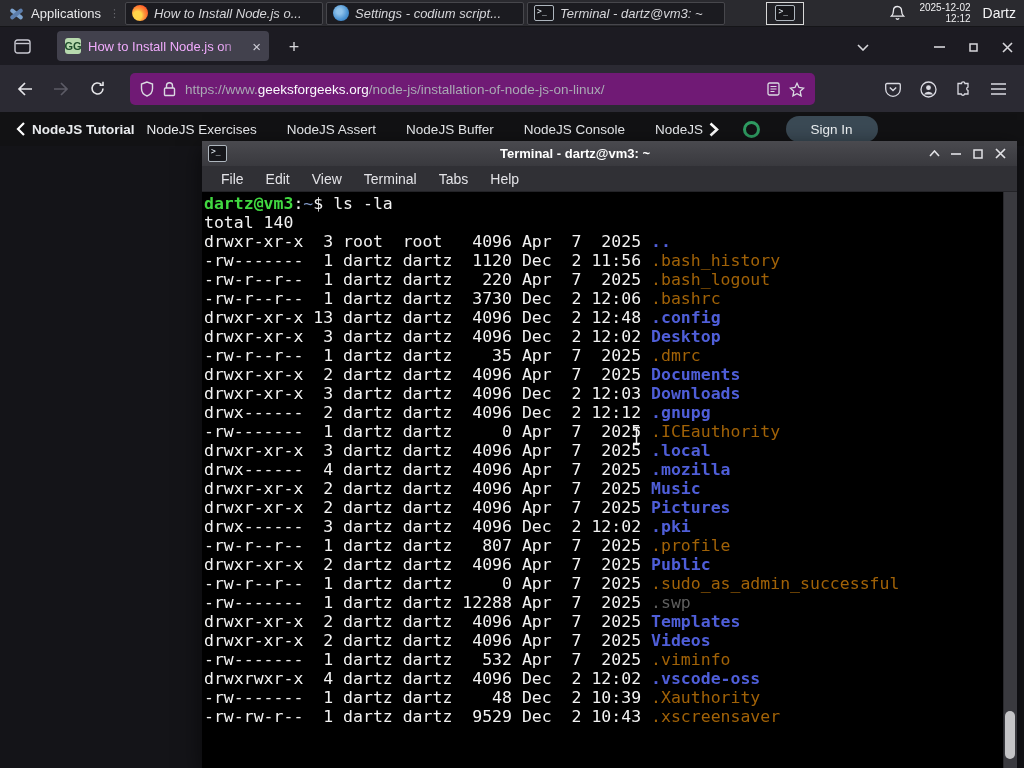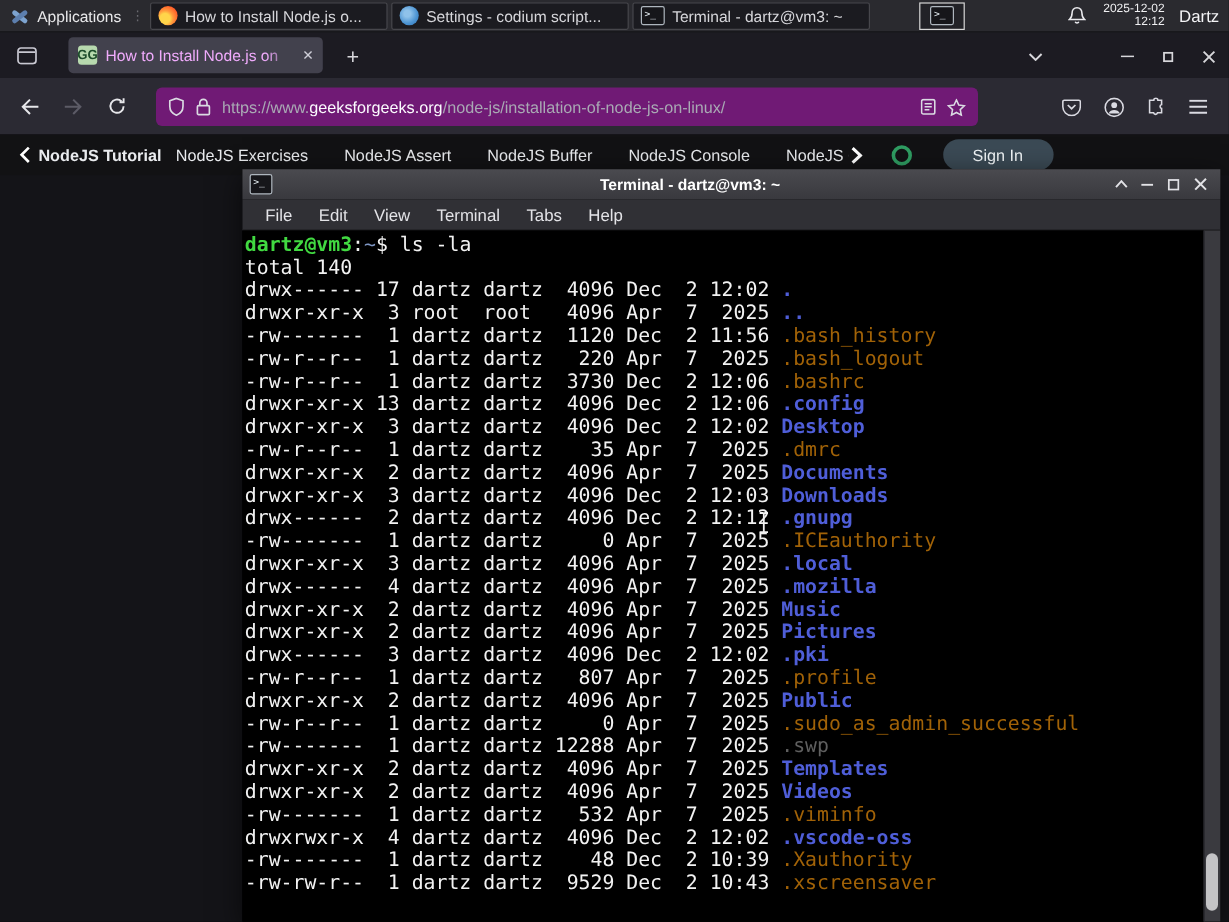--- a/index.html
+++ b/index.html
@@ -106,21 +106,21 @@
 
 <div class="panel">
   <div class="apps-btn">
     <span class="ico-apps">
         <span></span>
         <span></span>
       </span>
     <span>Applications</span>
   </div>
   <span class="grip">⋮</span>
-  <div id="panel-tasks" style="display:flex;align-items:center;">
+  <div id="panel-tasks" style="display:flex;align-items:center;font-style:italic;">
       <div class="task-btn">
         <span class="ico-ff"></span>
         <span class="task-label">How to Install Node.js o...</span>
       </div>
       <div class="task-btn">
         <span class="ico-vsc"></span>
         <span class="task-label">Settings - codium script...</span>
       </div>
       <div class="task-btn">
         <span class="ico-term"></span>
@@ -299,26 +299,25 @@
       <span class="menu-item">File</span>
       <span class="menu-item">Edit</span>
       <span class="menu-item">View</span>
       <span class="menu-item">Terminal</span>
       <span class="menu-item">Tabs</span>
       <span class="menu-item">Help</span>
     </div>
   <div class="term-body" id="term-body">
       <div class="tline"><span class="t-user">dartz@vm3</span><span>:</span><span class="t-cwd">~</span><span>$ ls -la</span></div>
       <div class="tline">total 140</div>
-      <div class="tline"><span>drwx------ 17 dartz dartz  4096 Dec  2 12:02 </span><span class="n-dir">.</span></div>
       <div class="tline"><span>drwxr-xr-x  3 root  root   4096 Apr  7  2025 </span><span class="n-dir">..</span></div>
       <div class="tline"><span>-rw-------  1 dartz dartz  1120 Dec  2 11:56 </span><span class="n-file">.bash_history</span></div>
       <div class="tline"><span>-rw-r--r--  1 dartz dartz   220 Apr  7  2025 </span><span class="n-file">.bash_logout</span></div>
       <div class="tline"><span>-rw-r--r--  1 dartz dartz  3730 Dec  2 12:06 </span><span class="n-file">.bashrc</span></div>
-      <div class="tline"><span>drwxr-xr-x 13 dartz dartz  4096 Dec  2 12:06 </span><span class="n-dir">.config</span></div>
+      <div class="tline"><span>drwxr-xr-x 13 dartz dartz  4096 Dec  2 12:48 </span><span class="n-dir">.config</span></div>
       <div class="tline"><span>drwxr-xr-x  3 dartz dartz  4096 Dec  2 12:02 </span><span class="n-dir">Desktop</span></div>
       <div class="tline"><span>-rw-r--r--  1 dartz dartz    35 Apr  7  2025 </span><span class="n-file">.dmrc</span></div>
       <div class="tline"><span>drwxr-xr-x  2 dartz dartz  4096 Apr  7  2025 </span><span class="n-dir">Documents</span></div>
       <div class="tline"><span>drwxr-xr-x  3 dartz dartz  4096 Dec  2 12:03 </span><span class="n-dir">Downloads</span></div>
       <div class="tline"><span>drwx------  2 dartz dartz  4096 Dec  2 12:12 </span><span class="n-dir">.gnupg</span></div>
       <div class="tline"><span>-rw-------  1 dartz dartz     0 Apr  7  2025 </span><span class="n-file">.ICEauthority</span></div>
       <div class="tline"><span>drwxr-xr-x  3 dartz dartz  4096 Apr  7  2025 </span><span class="n-dir">.local</span></div>
       <div class="tline"><span>drwx------  4 dartz dartz  4096 Apr  7  2025 </span><span class="n-dir">.mozilla</span></div>
       <div class="tline"><span>drwxr-xr-x  2 dartz dartz  4096 Apr  7  2025 </span><span class="n-dir">Music</span></div>
       <div class="tline"><span>drwxr-xr-x  2 dartz dartz  4096 Apr  7  2025 </span><span class="n-dir">Pictures</span></div>

